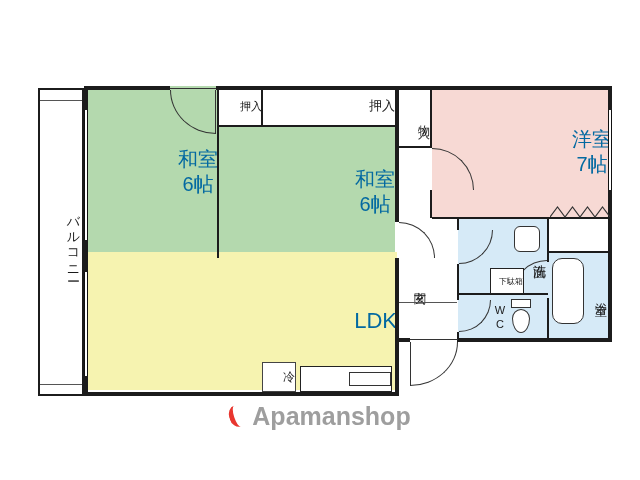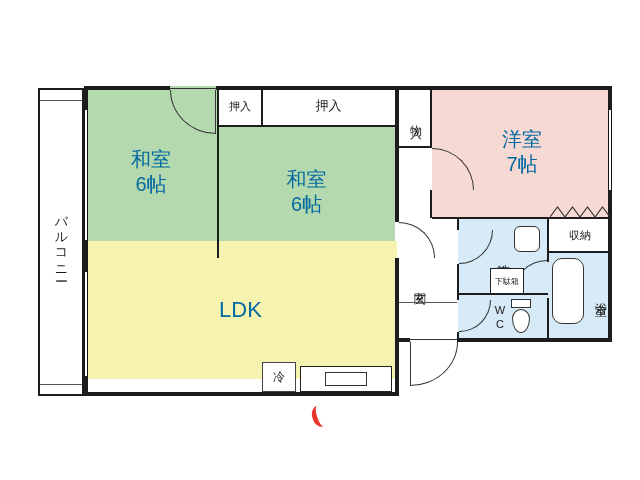--- a/index.html
+++ b/index.html
@@ -1,18 +1,18 @@
 <!DOCTYPE html>
 <html><head>
 <meta charset="utf-8">
 <style>
   html,body{margin:0;padding:0;background:#fff;}
   #canvas{position:relative;width:640px;height:480px;background:#fff;overflow:hidden;
           font-family:"Liberation Sans",sans-serif;color:#1a1a1a;}
-  .room{position:absolute;box-sizing:border-box;display:flex;align-items:center;justify-content:center;}
+  .room{position:absolute;box-sizing:border-box;display:flex;align-items:center;justify-content:flex-end;}
   .wall{position:absolute;background:#1c1c1c;}
   .thin{position:absolute;background:#333;}
   .window{position:absolute;background:#fff;border-left:1px solid #111;border-right:1px solid #111;box-sizing:border-box;}
   .arc{position:absolute;box-sizing:border-box;border:0 solid #333;background:transparent;}
   .fix{position:absolute;box-sizing:border-box;background:#fff;border:1px solid #333;}
   .vlabel{writing-mode:vertical-rl;text-orientation:upright;letter-spacing:2px;color:#1a1a1a;}
   .stack{display:flex;flex-direction:column;align-items:center;line-height:1.25;color:#0369a1;}
   .green{background:#b4d9ae;}
   .pink{background:#f7d9d4;}
   .yellow{background:#f6f3b0;}
@@ -68,43 +68,40 @@
       <span>7帖</span>
     </div>
   </div>
 
   <div class="room" style="left:399px;top:148px;width:33px;height:70px;background:#fff;"></div>
 
   <div style="position:absolute;left:399px;top:218px;width:59px;height:124px;background:#fff;">
     <span class="vlabel f12" style="position:absolute;left:12px;top:64px;">玄関</span>
   </div>
 
-  <div class="room" style="left:548px;top:218px;width:64px;height:34px;background:#fff;">
-    <span class="f11">収納</span>
-  </div>
 
   <div class="room blue" style="left:458px;top:218px;width:90px;height:76px;">
     <span class="vlabel f13">洗面</span>
     <div class="fix" style="right:8px;top:8px;width:26px;height:26px;border-radius:6px;"></div>
   </div>
 
   <div class="room blue" style="left:548px;top:252px;width:64px;height:86px;justify-content:flex-end;padding-right:3px;">
     <span class="vlabel f12">浴室</span>
     <div class="fix" style="left:4px;top:6px;width:32px;height:66px;border-radius:10px;"></div>
   </div>
 
   <div class="room blue" style="left:458px;top:294px;width:90px;height:48px;justify-content:flex-start;padding-left:36px;">
     <span class="vlabel f11">WC</span>
     <div style="position:absolute;left:52px;top:5px;width:22px;height:36px;">
       <div class="fix" style="left:1px;top:0;width:20px;height:9px;"></div>
       <div class="fix" style="left:2px;top:10px;width:18px;height:24px;border-radius:50% 50% 50% 50%/40% 40% 60% 60%;"></div>
     </div>
   </div>
 
-  <div class="room yellow" style="left:84px;top:241px;width:313px;height:138px;">
+  <div class="room yellow" style="left:84px;top:252px;width:313px;height:138px;">
     <div class="stack f22">
       <span>LDK</span>
     </div>
   </div>
 
   <div class="wall" style="left:84px;top:86px;width:86px;height:4px;"></div>
   <div class="wall" style="left:216px;top:86px;width:396px;height:4px;"></div>
   <div class="wall" style="left:84px;top:86px;width:4px;height:24px;"></div>
   <div class="wall" style="left:84px;top:240px;width:4px;height:32px;"></div>
   <div class="wall" style="left:84px;top:376px;width:4px;height:20px;"></div>
@@ -163,15 +160,16 @@
   <div class="room" style="left:262px;top:362px;width:34px;height:30px;background:#fff;border:1px solid #444;">
     <span class="f12">冷</span>
   </div>
 
   <div class="room" style="left:450px;top:268px;width:34px;height:26px;background:#fff;border:1.5px solid #222;margin-left:40px;">
     <span class="f8">下駄箱</span>
   </div>
 
   <div id="logo">
     <div class="swoosh"></div>
+    <span class="word">Apamanshop</span>
   </div>
 
 </div>
 
 </body></html>

